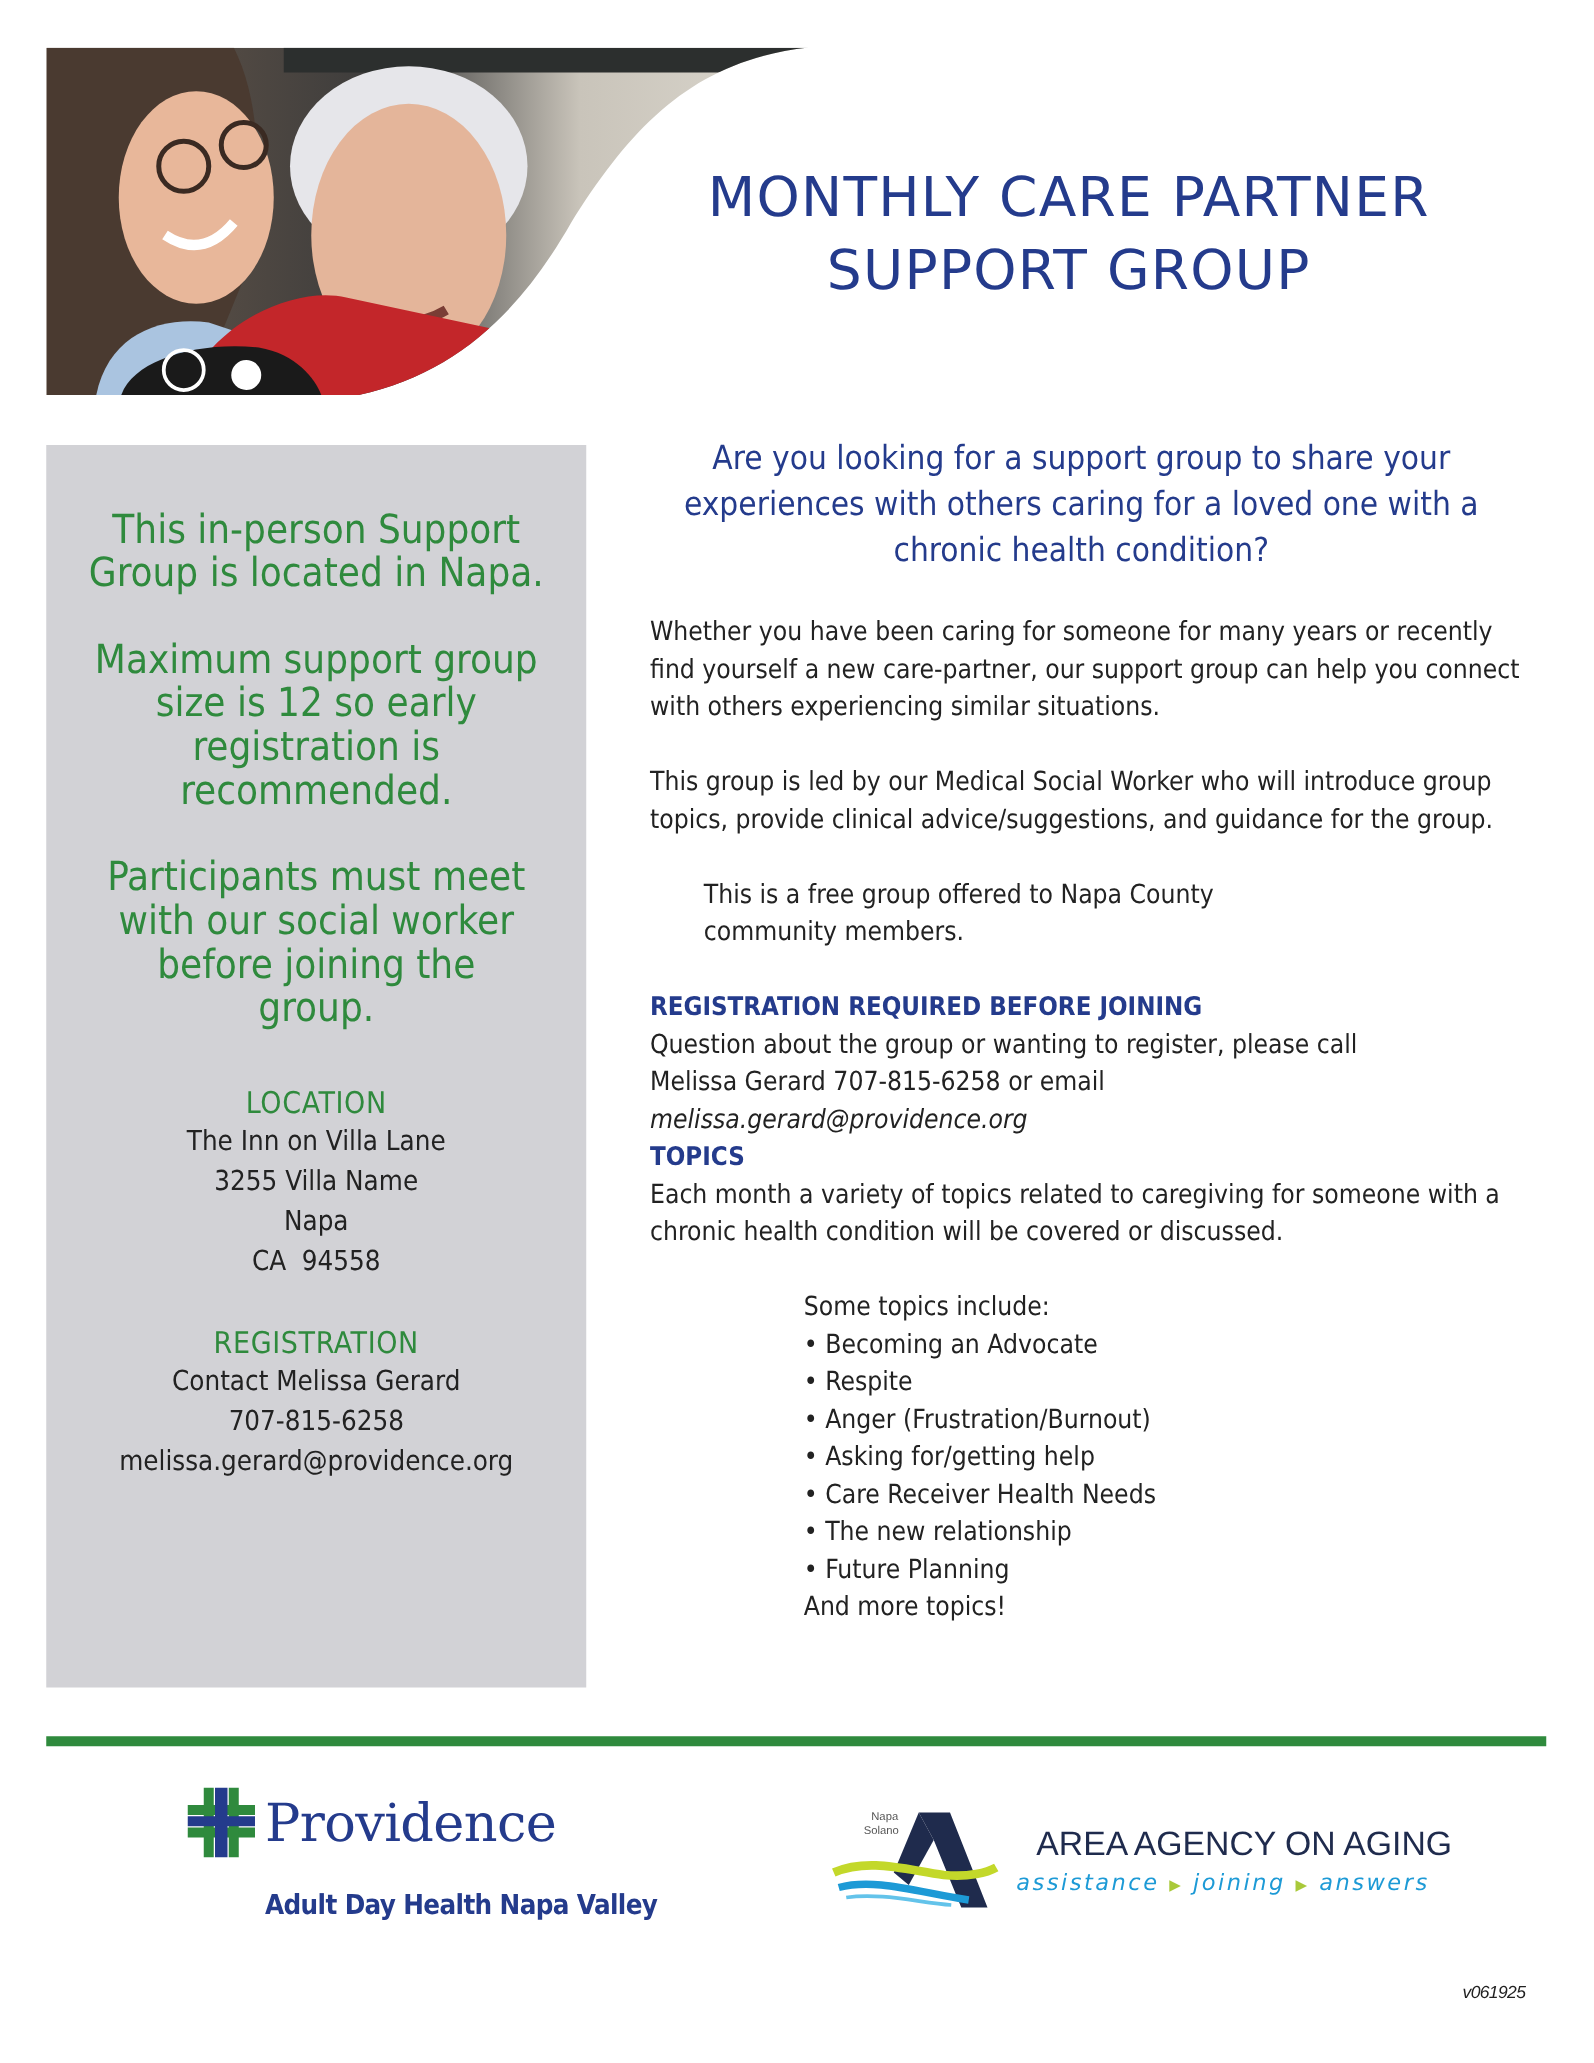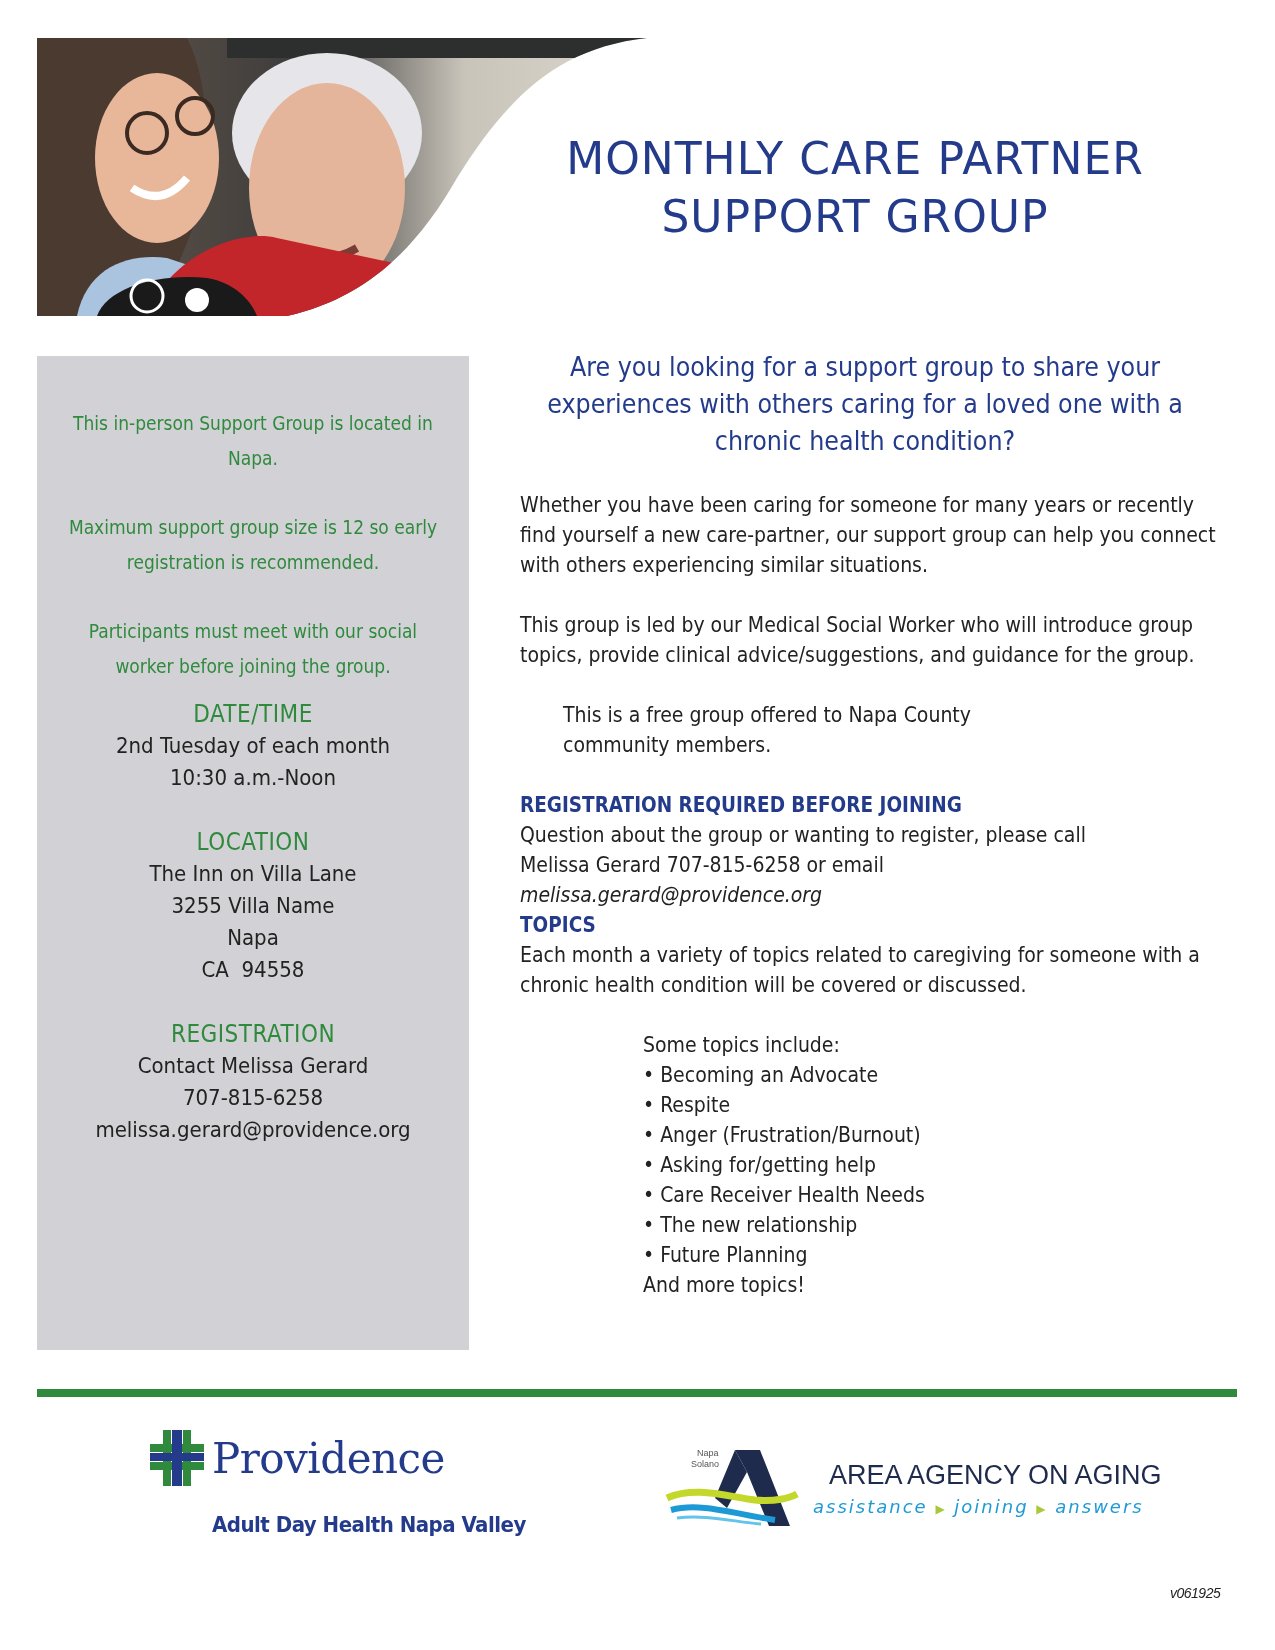--- a/index.html
+++ b/index.html
@@ -8,21 +8,21 @@
   .abs { position:absolute; }
   
   .photo { left:37px; top:38px; width:610px; height:278px; overflow:hidden; }
   .photo svg { display:block; }
   
   .title { left:520px; top:130px; width:670px; text-align:center; color:#243b8c;
            font-size:44px; line-height:58px; letter-spacing:1px; font-family:"DejaVu Sans", sans-serif; }
   
   .panel { left:37px; top:356px; width:432px; height:994px; background:#d2d2d6; }
   .panel-inner { position:absolute; left:0; top:50px; width:432px; text-align:center; }
-  .green-p { color:#2f8a3d; font-size:19px; line-height:35px; margin:0 0 34px 0; }
+  .green-p { color:#2f8a3d; font-size:32px; line-height:35px; margin:0 0 34px 0; }
   .sec-h { color:#2f8a3d; font-size:24px; line-height:32px; margin:0; letter-spacing:0.5px; }
   .sec-t { color:#222; font-size:22px; line-height:32px; margin:0; }
   .sec { margin-bottom:32px; }
   
   .question { left:515px; top:348px; width:700px; text-align:center; color:#243b8c;
               font-size:26.5px; line-height:37px; }
   .body { left:520px; top:490px; width:700px; font-size:21px; line-height:30px; color:#222; }
   .body p { margin:0 0 30px 0; }
   .body h3 { margin:0; font-size:20.5px; line-height:30px; color:#243b8c; font-weight:bold; }
   .body .em { font-style:italic; }
@@ -87,27 +87,22 @@
 
 <div class="abs title">
   <div>MONTHLY CARE PARTNER</div>
   <div>SUPPORT GROUP</div>
 </div>
 
 <div class="abs panel">
   <div class="panel-inner">
     <p class="green-p" style="padding:0 24px;">This in-person Support Group is located in Napa.</p>
     <p class="green-p" style="padding:0 30px;">Maximum support group size is 12 so early registration is recommended.</p>
-    <p class="green-p" style="padding:0 48px; margin-bottom:14px;">Participants must meet with our social worker before joining the group.</p>
+    <p class="green-p" style="padding:0 48px; margin-bottom:42px;">Participants must meet with our social worker before joining the group.</p>
 
-    <div class="sec">
-      <p class="sec-h">DATE/TIME</p>
-      <p class="sec-t">2nd Tuesday of each month</p>
-      <p class="sec-t">10:30 a.m.-Noon</p>
-    </div>
 
     <div class="sec">
       <p class="sec-h">LOCATION</p>
       <p class="sec-t">The Inn on Villa Lane</p>
       <p class="sec-t">3255 Villa Name</p>
       <p class="sec-t">Napa</p>
       <p class="sec-t" style="white-space:pre;">CA  94558</p>
     </div>
 
     <div class="sec">

